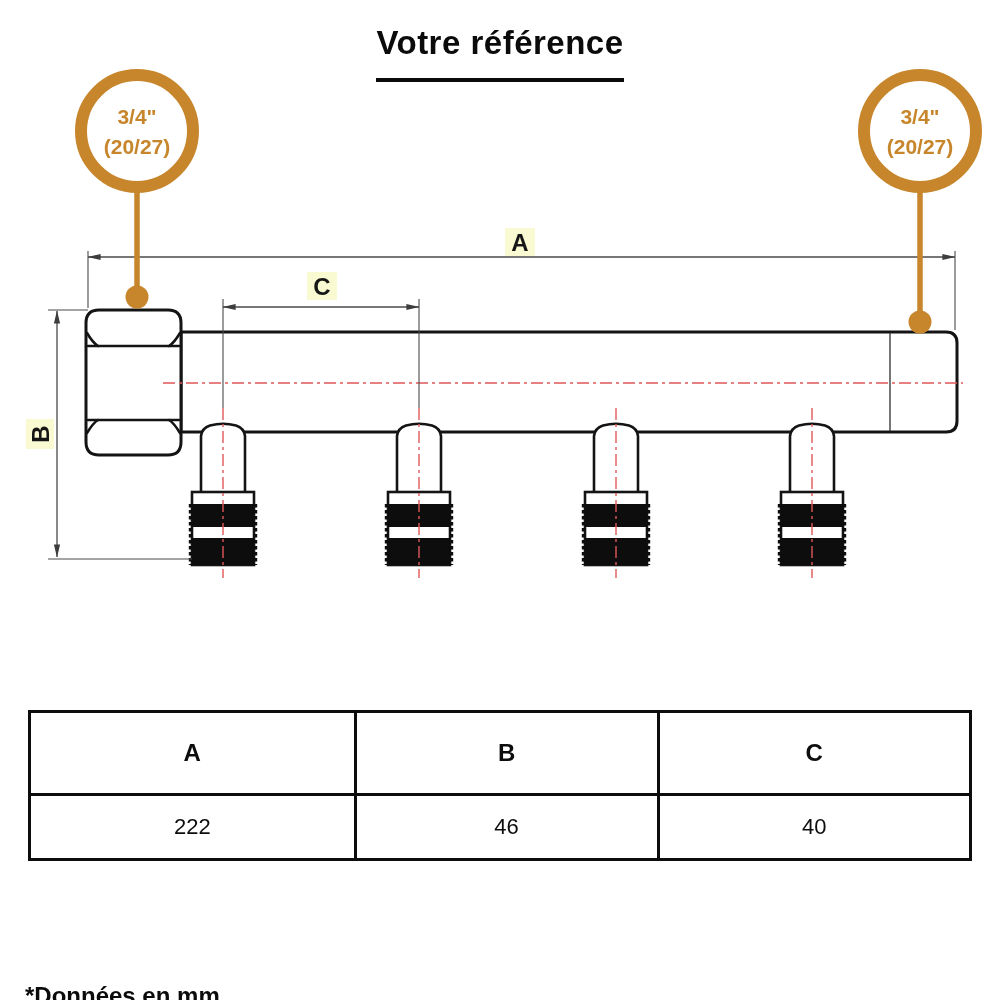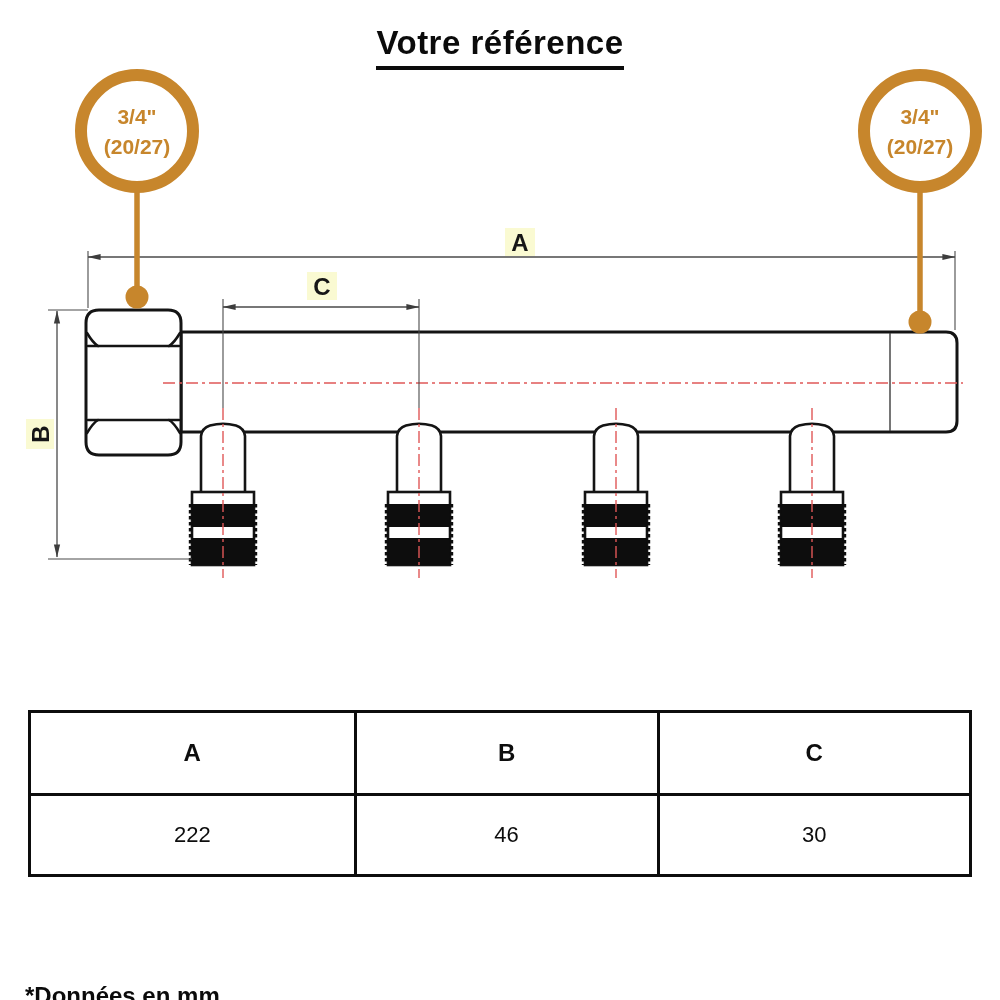--- a/index.html
+++ b/index.html
@@ -5,21 +5,21 @@
   * { margin:0; padding:0; box-sizing:border-box; }
   body { background:#ffffff; font-family:"Liberation Sans", sans-serif; }
   .canvas {
     position:relative; width:1000px; height:1000px;
     background:#ffffff; overflow:hidden;
   }
   
   .title-wrap { position:absolute; top:24px; left:0; width:1000px; text-align:center; }
   .page-title {
     display:inline-block; font-size:33px; font-weight:bold; color:#0b0b0b;
-    border-bottom:4px solid #0b0b0b; padding-bottom:4px; letter-spacing:0.5px;
+    border-bottom:4px solid #0b0b0b; padding-bottom:16px; letter-spacing:0.5px;
   }
   
   .drawing { position:absolute; top:0; left:0; }
   .outline  { stroke:#141414; stroke-width:3;   fill:#ffffff; stroke-linejoin:round; }
   .outline2 { stroke:#141414; stroke-width:2.6; fill:none; stroke-linecap:round; }
   .neck     { stroke:#141414; stroke-width:2.6; fill:#ffffff; }
   .blackband{ fill:#0d0d0d; stroke:none; }
   .serr     { stroke:#0d0d0d; stroke-width:3.4; stroke-dasharray:3.5 2.5; fill:none; }
   .seam     { stroke:#3c3c3c; stroke-width:1.4; fill:none; }
   .dim      { stroke:#4a4a4a; stroke-width:1.3; fill:none;
@@ -37,21 +37,21 @@
   
   .spec-table {
     position:absolute; left:28px; top:710px; width:944px;
     border-collapse:collapse; table-layout:fixed;
   }
   .spec-table td {
     border:3px solid #0d0d0d; text-align:center; vertical-align:middle;
     background:#ffffff; color:#0d0d0d;
   }
   .spec-table .hdr-row td { height:83px; font-size:24px; font-weight:bold; }
-  .spec-table .val-row td { height:81px; font-size:22px; font-weight:normal; }
+  .spec-table .val-row td { height:65px; font-size:22px; font-weight:normal; }
   
   .footnote {
     position:absolute; left:25px; top:982px;
     font-size:24px; font-weight:bold; color:#0b0b0b;
   }
 </style>
 </head>
 <body>
 
 <div class="canvas">
@@ -170,20 +170,20 @@
     </colgroup>
     <tbody>
       <tr class="hdr-row">
         <td>A</td>
         <td>B</td>
         <td>C</td>
       </tr>
       <tr class="val-row">
         <td>222</td>
         <td>46</td>
-        <td>30</td>
+        <td>40</td>
       </tr>
     </tbody>
   </table>
 
   <div class="footnote">*Données en mm</div>
 
 </div>
 
 </body></html>

